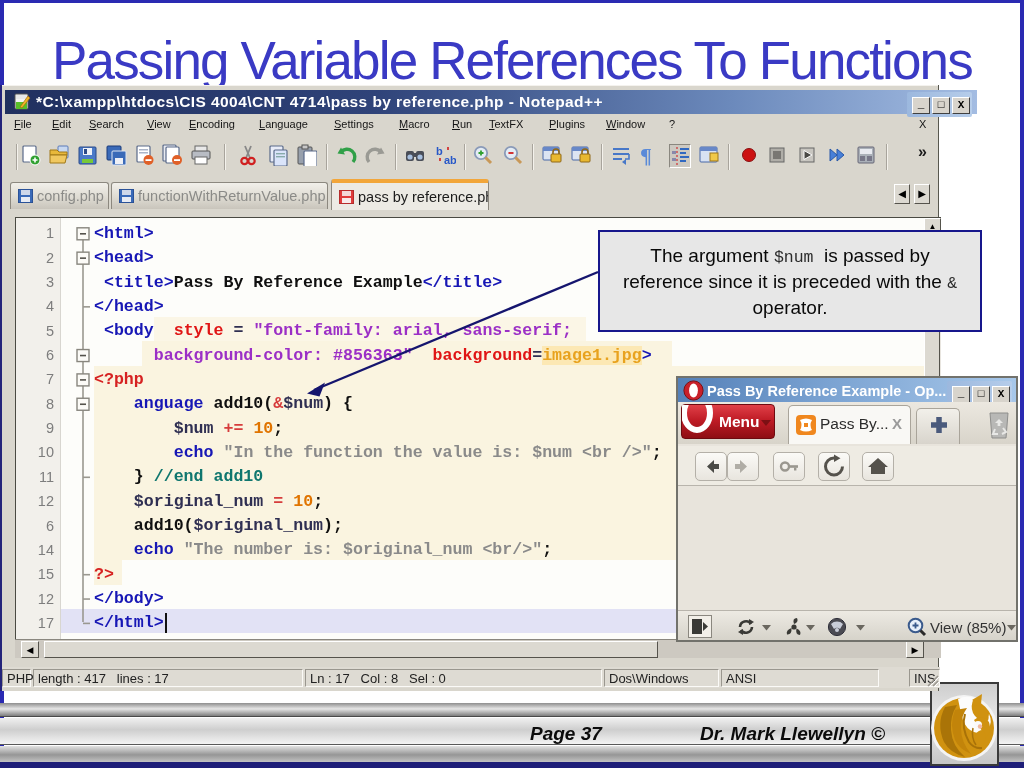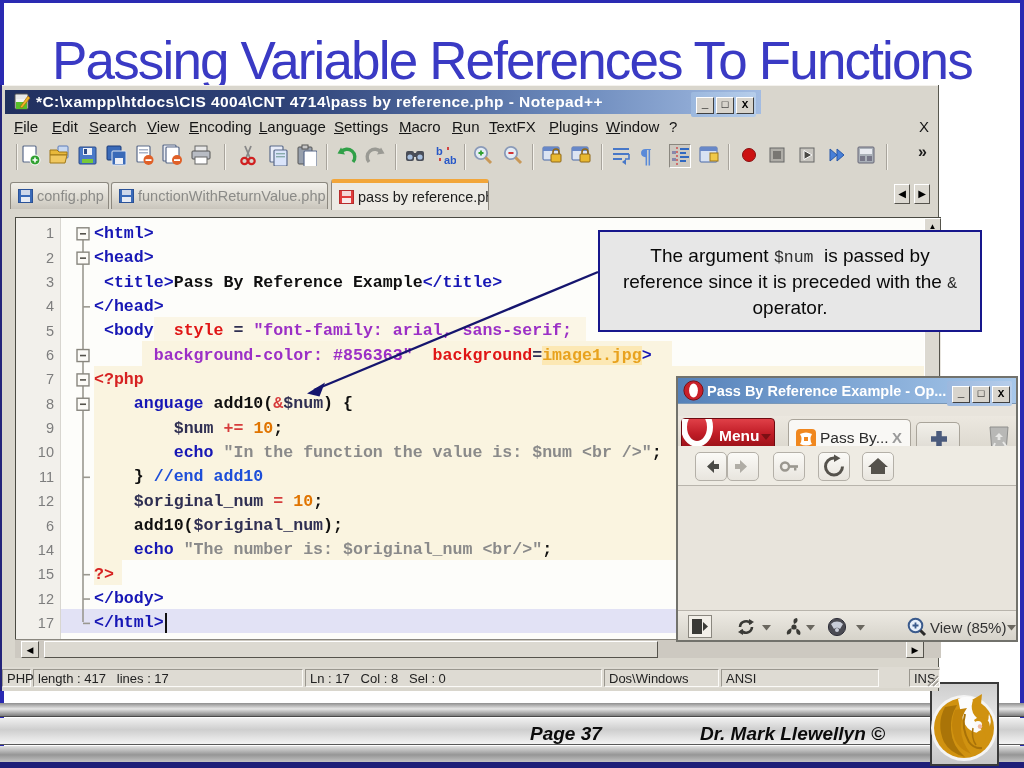--- a/index.html
+++ b/index.html
@@ -8,26 +8,26 @@
   .abs { position:absolute; }
   
   #bTop { left:0; top:0; width:1024px; height:3px; background:#2a2ab2; }
   #bLeft { left:0; top:0; width:4px; height:768px; background:#2a2ab2; }
   #bRight { right:0; top:0; width:4px; height:768px; background:#2a2ab2; }
   #bBottom { left:0; top:762px; width:1024px; height:6px; background:#1e1e78; z-index:4; }
   #title { left:0; top:30px; width:1024px; text-align:center; font-size:53px; color:#3a3ac4; letter-spacing:-1.85px; }
 
   
   #npp { left:0; top:85px; width:939px; height:606px; z-index:10; background:#d9d6cd; border-right:1px solid #58584f; border-left:2px solid #23237a; box-shadow:inset 0 1px 0 #f4f2ee; }
-  #npp .tbar { left:3px; top:5px; width:756px; height:24px; background:linear-gradient(90deg,#21305f 0%, #2f4379 38%, #6c8abc 75%, #a3bce2 100%); color:#fff; font-weight:bold; font-size:15.5px; }
+  #npp .tbar { left:3px; top:5px; width:972px; height:24px; background:linear-gradient(90deg,#21305f 0%, #2f4379 38%, #6c8abc 75%, #a3bce2 100%); color:#fff; font-weight:bold; font-size:15.5px; }
   #npp .tbar .ttext { position:absolute; left:31px; top:3px; white-space:nowrap; letter-spacing:0.42px; }
   .nppico { position:absolute; left:9px; top:3px; width:17px; height:17px; }
   .capbtns { position:absolute; right:5px; top:2px; padding:2px 2px 3px 3px; background:linear-gradient(90deg,#9cb8de,#b6cdea); border-radius:2px; }
   .cbtn { display:inline-block; width:18px; height:17px; background:#d8d4cc; border:1px solid #fff; border-right-color:#404040; border-bottom-color:#404040; margin-left:2px; text-align:center; font-size:11px; font-weight:bold; color:#000; line-height:15px; font-family:"Liberation Mono",monospace; }
-  #npp .menu { left:3px; top:29px; width:932px; height:26px; font-size:15px; color:#151515; }
+  #npp .menu { left:3px; top:29px; width:932px; height:26px; font-size:11px; color:#151515; }
   #npp .menu span { position:absolute; top:4px; }
   #npp .menu u { text-decoration:underline; }
   
   #toolbar { left:3px; top:55px; width:932px; height:38px; }
   .tsep { position:absolute; top:4px; width:2px; height:26px; border-left:1px solid #a8a49c; border-right:1px solid #f4f2ec; }
   .ticon { position:absolute; top:4px; width:22px; height:24px; }
   
   #tabbar { left:3px; top:93px; width:932px; height:32px; }
   .tab { position:absolute; top:4px; height:27px; overflow:hidden; background:linear-gradient(180deg,#f2f0ea 0%, #dedbd2 55%, #c9c5bc 100%); border:1px solid #8c887f; border-bottom:none; border-radius:3px 3px 0 0; color:#8b8b88; font-size:14.5px; }
   .tab .txt { position:absolute; left:26px; top:5px; white-space:nowrap; }
@@ -38,37 +38,37 @@
   
   #editor { left:14px; top:133px; width:925px; height:421px; background:#fdfdfa; }
   #edgeTL { left:13px; top:132px; width:926px; height:422px; border-top:1px solid #4a4a42; border-left:1px solid #4a4a42; z-index:5; pointer-events:none; }
   #gutter { position:absolute; left:0; top:0; width:45px; height:421px; background:#f2f0eb; border-right:1px solid #d8d6d0; }
   #foldcol { position:absolute; left:46px; top:0; width:32px; height:421px; }
   .lnum { position:absolute; width:38px; text-align:right; color:#7d7d7d; font-size:14.5px; font-family:"Liberation Sans",sans-serif; }
   .cline { position:absolute; left:0px; white-space:pre; font-family:"Liberation Mono",monospace; font-weight:bold; font-size:16.6px; }
   
   .c-tag{color:#1717b5;} .c-k{color:#101010;} .c-red{color:#e01515;} .c-pur{color:#9b2fc6;}
   .c-php{color:#d62222;} .c-var{color:#2f2f52;} .c-op{color:#d63c3c;} .c-num{color:#e07400;}
-  .c-str{color:#8a8a8a;} .c-com{color:#1d4ed8;} .c-org{color:#e8a21e;}
+  .c-str{color:#8a8a8a;} .c-com{color:#0f766e;} .c-org{color:#e8a21e;}
   
   .sbtn { position:absolute; background:#dcd9d1; border:1px solid #fff; border-right-color:#55534c; border-bottom-color:#55534c; }
   
   #statusbar { left:0px; top:582px; width:938px; height:21px; background:#dedbd3; font-size:13px; color:#222; }
   .ssec { position:absolute; top:2px; height:18px; border:1px solid #9a978f; border-bottom-color:#fbfaf7; border-right-color:#fbfaf7; padding:1px 0 0 4px; }
 
   
   #callout { left:598px; top:230px; width:384px; height:102px; background:#e7e7e7; border:2px solid #17178c; text-align:center; font-size:19px; color:#090909; line-height:24px; padding-top:12px; z-index:30; }
   #callout .m { font-family:"Liberation Mono",monospace; font-size:16.5px; color:#2b2b2b; }
   #arrowsvg { left:0; top:0; width:1024px; height:768px; z-index:29; pointer-events:none; }
 
   
   #opera { left:676px; top:376px; width:342px; height:266px; background:#e8e4dc; border:2px solid #72726c; z-index:40; }
   #otitle { position:absolute; left:0; top:0; width:338px; height:26px; background:linear-gradient(90deg,#5480b8 0%, #7ba3d2 45%, #a8c8ea 100%); border-bottom:1px solid #7a98b8; }
   #otitle .otxt { position:absolute; left:29px; top:4.5px; color:#fff; font-weight:bold; font-size:14.5px; white-space:nowrap; }
-  #otabrow { position:absolute; left:0; top:38px; width:338px; height:42px; background:linear-gradient(180deg,#ece8e0,#d8d4ca); }
+  #otabrow { position:absolute; left:0; top:24px; width:338px; height:42px; background:linear-gradient(180deg,#ece8e0,#d8d4ca); }
   #omenu { position:absolute; left:3px; top:2px; width:94px; height:35px; background:linear-gradient(180deg,#e04048 0%, #c01c26 45%, #8e0e14 100%); border:1px solid #6e0a10; border-radius:4px; }
   #omenu .mtxt { position:absolute; left:37px; top:8px; color:#fff; font-weight:bold; font-size:15.5px; }
   #otab { position:absolute; left:110px; top:3px; width:123px; height:39px; background:#f9f8f5; border:1px solid #a9a49a; border-bottom:none; border-radius:5px 5px 0 0; }
   #oplus { position:absolute; left:238px; top:6px; width:44px; height:36px; background:linear-gradient(180deg,#f2f0ea,#d8d4cc); border:1px solid #a9a49a; border-bottom:none; border-radius:5px 5px 0 0; }
   #otrash { position:absolute; left:309px; top:9px; width:24px; height:28px; }
   #otoolbar { position:absolute; left:0; top:68px; width:338px; height:40px; background:#eeebe3; border-bottom:1px solid #b8b4ac; }
   .obtn { position:absolute; top:6px; width:32px; height:29px; background:linear-gradient(180deg,#fbfaf7,#e8e5de); border:1px solid #b4b0a8; border-radius:5px; }
   #ocontent { position:absolute; left:0; top:108px; width:338px; height:124px; background:#e9ddba; color:#3a3a34; font-size:18.5px; }
   #ostatus { position:absolute; left:0; top:232px; width:338px; height:30px; background:linear-gradient(180deg,#edeae3,#d6d3ca); border-top:1px solid #b8b4ac; font-size:15px; color:#333; }
 

